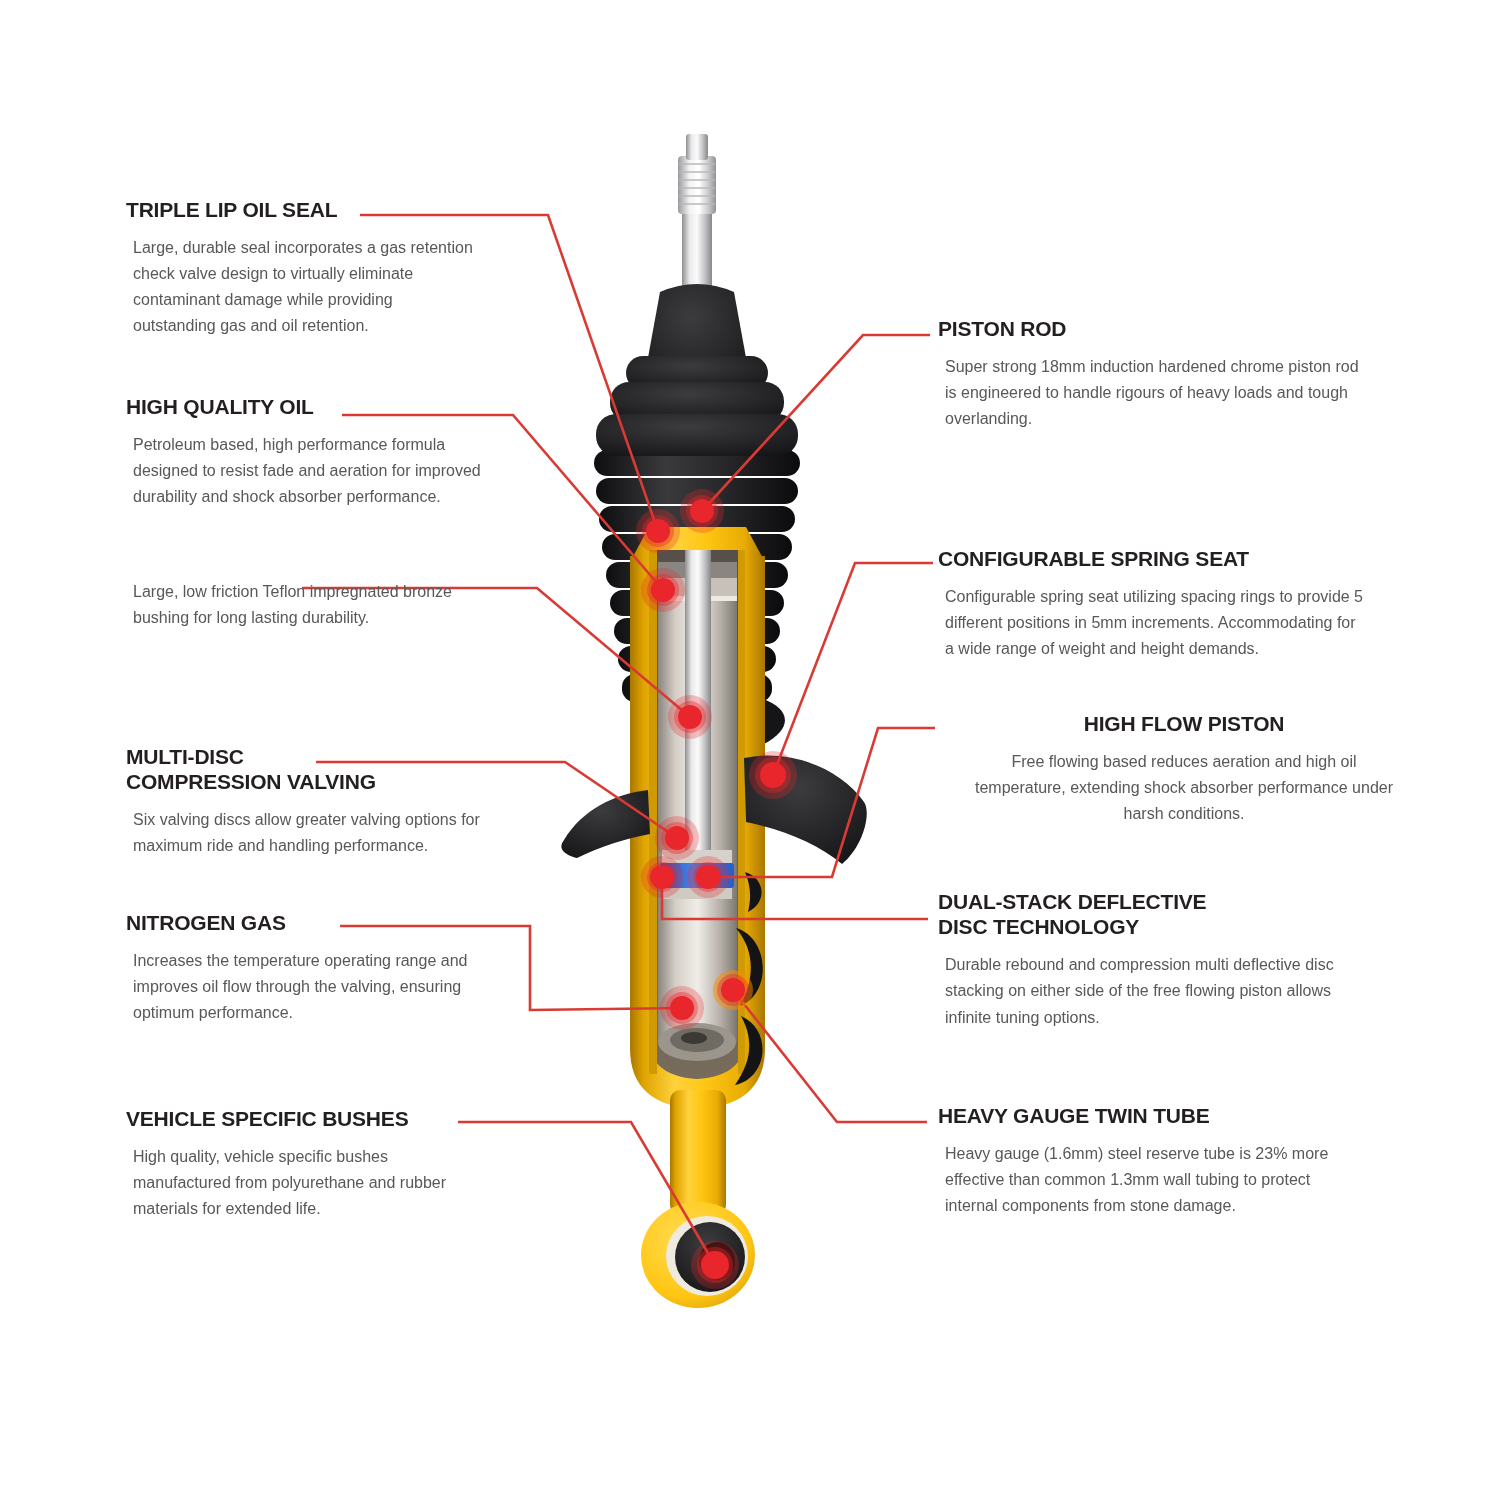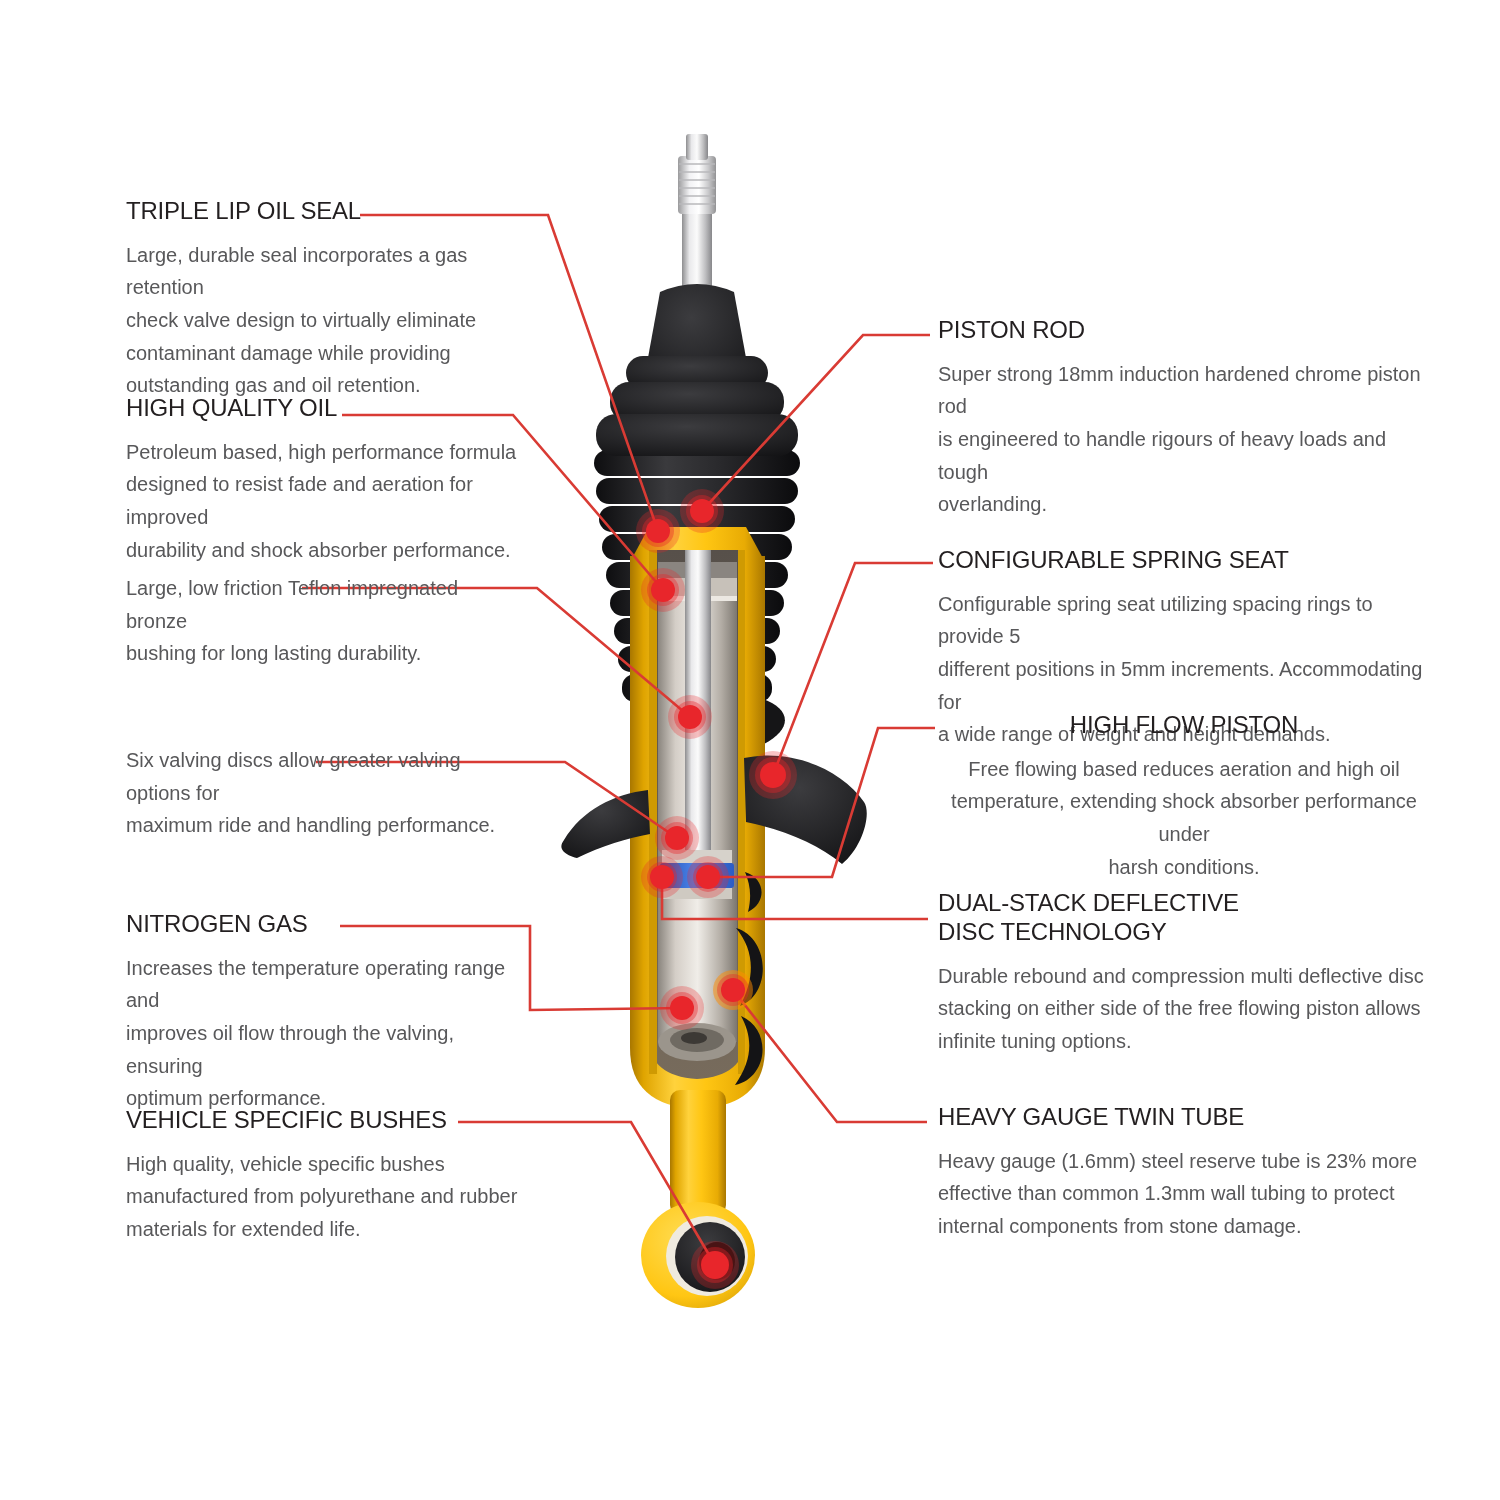--- a/index.html
+++ b/index.html
@@ -3,25 +3,25 @@
 <meta charset="utf-8">
 <style>
   html,body{margin:0;padding:0;background:#ffffff;}
   .page{
     position:relative;width:1500px;height:1500px;background:#fff;
     font-family:"Liberation Sans",sans-serif;overflow:hidden;
   }
   svg.illus{position:absolute;left:0;top:0;}
   .callout{position:absolute;}
   .callout h2{
-    margin:0 0 13px 0;font-size:24px;line-height:1.2;font-weight:normal;
+    margin:0 0 13px 0;font-size:21px;line-height:1.2;font-weight:bold;
     color:var(--title-color,#231f20);letter-spacing:-0.2px;white-space:pre-line;
   }
   .callout p{
-    margin:0;font-size:20px;line-height:1.63;
+    margin:7px;font-size:16px;line-height:1.63;
     color:var(--body-color,#58585a);white-space:pre-line;
   }
   .left-col{width:392px;}
   .right-col{width:492px;}
   #c-triple   {left:126px;top:197px;}
   #c-oil      {left:126px;top:394px;}
   #c-rodguide {left:126px;top:572px;}
   #c-multi    {left:126px;top:744px;}
   #c-nitrogen {left:126px;top:910px;}
   #c-bushes   {left:126px;top:1106px;}
@@ -267,20 +267,22 @@
     <h2>HIGH QUALITY OIL</h2>
     <p>Petroleum based, high performance formula
 designed to resist fade and aeration for improved
 durability and shock absorber performance.</p>
   </div>
   <div class="callout left-col" id="c-rodguide">
     <p>Large, low friction Teflon impregnated bronze
 bushing for long lasting durability.</p>
   </div>
   <div class="callout left-col" id="c-multi">
+    <h2>MULTI-DISC
+COMPRESSION VALVING</h2>
     <p>Six valving discs allow greater valving options for
 maximum ride and handling performance.</p>
   </div>
   <div class="callout left-col" id="c-bushes">
     <h2>VEHICLE SPECIFIC BUSHES</h2>
     <p>High quality, vehicle specific bushes
 manufactured from polyurethane and rubber
 materials for extended life.</p>
   </div>
   <div class="callout left-col" id="c-nitrogen">

